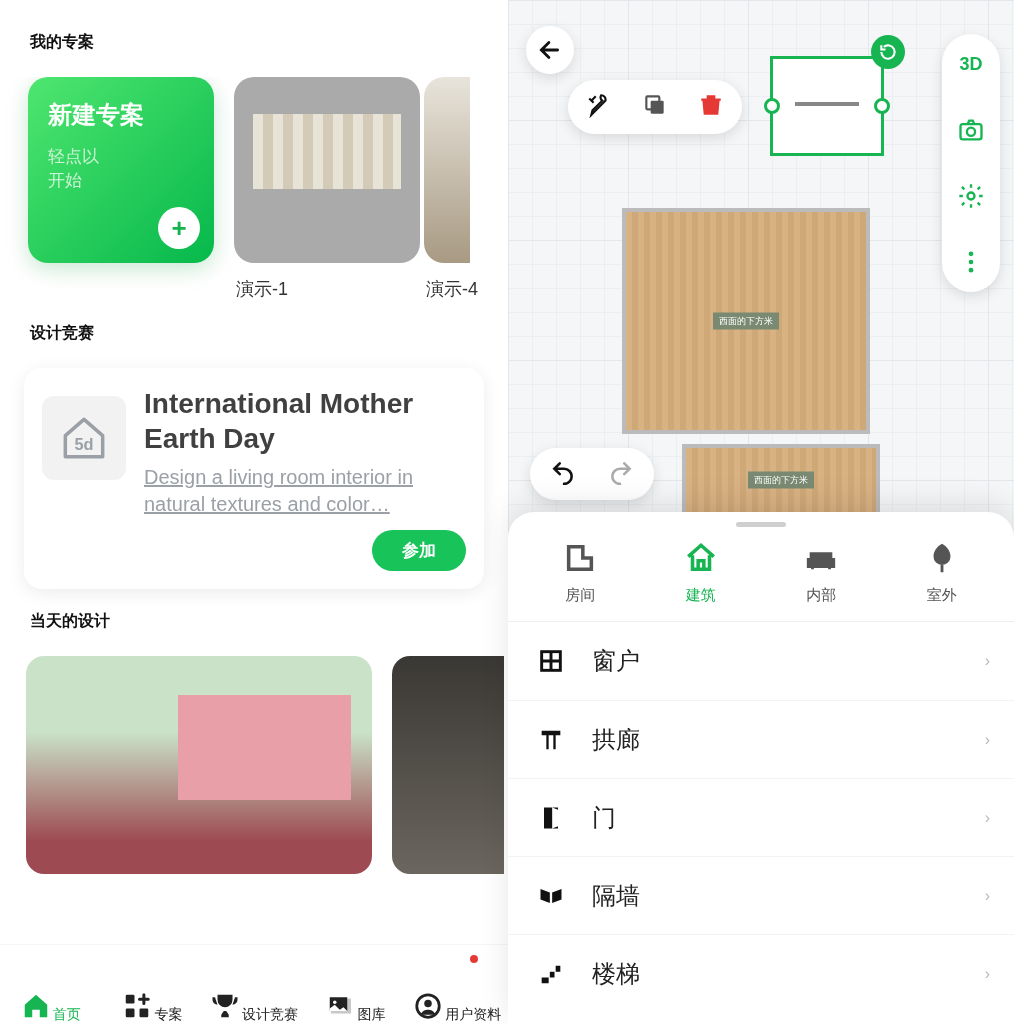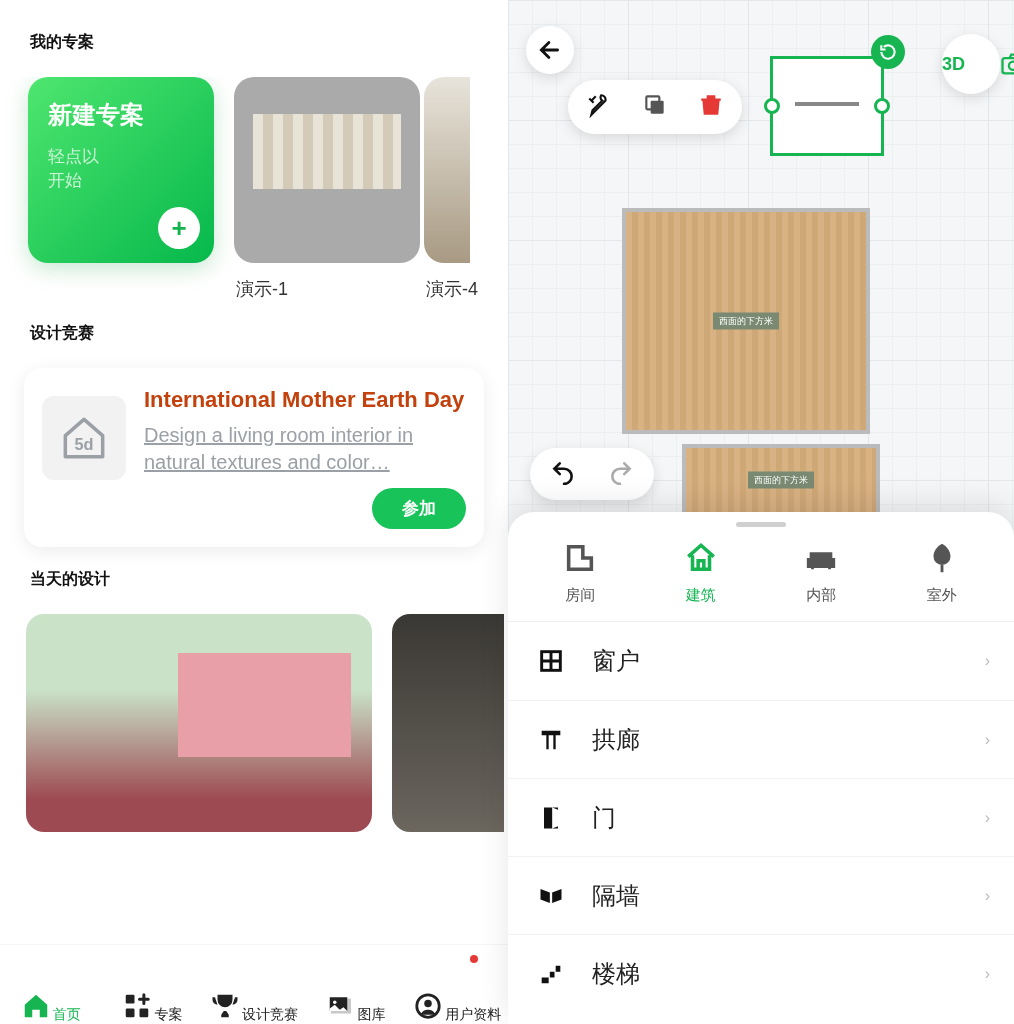--- a/index.html
+++ b/index.html
@@ -26,21 +26,21 @@
 .project-item .pname { font-size: 18px; color: #333; margin-top: 14px; text-align: left; padding-left: 2px; }
 
 
 .demo-thumb-1 { background: linear-gradient(#cfbfa4 35%, #7a5c44 35% 70%, #4a332a 70%); position: relative; }
 .demo-thumb-1::after { content:""; position:absolute; top:20%; left:10%; right:10%; height:40%; background: repeating-linear-gradient(90deg,#e8e3d7 0 10px,#d3cbb8 10px 20px); }
 
 .contest-card { margin: 0 24px; background: #fff; border-radius: 18px; box-shadow: 0 4px 18px rgba(0,0,0,.08); display: flex; padding: 18px; gap: 18px; align-items: flex-start; }
 .contest-card .cicon { width: 84px; height: 84px; border-radius: 12px; background: #f2f2f2; display:flex; align-items:center; justify-content:center; margin-top:10px; }
 .contest-card .cicon svg { width: 56px; height: 56px; }
 .contest-card .cbody { flex: 1; }
-.contest-card .ctitle { font-size: 22px; font-weight: 700; color: #c2410c; line-height: 1.25; }
+.contest-card .ctitle { font-size: 28px; font-weight: 700; color: #404040; line-height: 1.25; }
 .contest-card .cdesc { font-size: 20px; color: #9aa0a6; margin-top: 8px; line-height: 1.35; text-decoration: underline; }
 .contest-card .cjoin { float: right; margin-top: 12px; background: #18c35a; color:#fff; border:none; border-radius: 999px; padding: 9px 30px; font-size: 17px; font-weight: 600; }
 
 .daily-row { display:flex; gap:20px; padding: 0 0 0 26px; }
 .daily-card { width: 346px; height: 218px; border-radius: 18px; background:#d7bfc0; overflow:hidden; flex-shrink:0; }
 .daily-card.cut { width: 112px; border-radius: 18px 0 0 18px; }
 .bedroom-fake { background: linear-gradient(#c9e2c8 35%, #9d4a52 85%); position:relative; }
 .bedroom-fake::after { content:""; position:absolute; left:44%; top:18%; width:50%; height:48%; background:#e99fa8; }
 .kitchen-fake { background: linear-gradient(#3a3834, #6b665e); }
 
@@ -62,21 +62,21 @@
     linear-gradient(90deg, #eceff1 1px, transparent 1px);
   background-size: 120px 120px,120px 120px,24px 24px,24px 24px;
 }
 .pill-btn { background:#fff; border-radius:999px; box-shadow:0 4px 14px rgba(0,0,0,.12); display:flex; align-items:center; justify-content:center; }
 .back-btn { position:absolute; top:26px; left:18px; width:48px; height:48px; }
 .back-btn svg{width:26px;height:26px;}
 
 .selection-toolbar { position:absolute; top:80px; left:60px; height:54px; padding:0 18px; gap:30px; }
 .selection-toolbar svg{width:26px;height:26px;}
 
-.side-tools { position:absolute; top:34px; right:14px; width:58px; border-radius:30px; background:#fff; box-shadow:0 4px 14px rgba(0,0,0,.12); display:flex; flex-direction:row; align-items:center; padding:14px 0; gap:34px; }
+.side-tools { position:absolute; top:34px; right:14px; width:58px; border-radius:30px; background:#fff; box-shadow:0 4px 14px rgba(0,0,0,.12); display:flex; flex-direction:column; align-items:center; padding:14px 0; gap:34px; }
 .side-tools .st { color:#16b552; font-weight:700; font-size:18px; width:32px; height:32px; display:flex; align-items:center; justify-content:center;}
 .side-tools svg{width:28px;height:28px;}
 
 .undo-redo { position:absolute; top:448px; left:22px; height:52px; padding:0 20px; gap:32px; }
 .undo-redo svg{width:26px;height:26px;}
 
 
 .selected-window { position:absolute; top:56px; left:262px; width:114px; height:100px; border:3px solid #16b552; background:#fff; }
 .selected-window::before{content:"";position:absolute;left:20%;right:20%;top:46%;height:4px;background:#888;}
 .sel-handle{position:absolute;width:16px;height:16px;border:3px solid #16b552;border-radius:50%;background:#fff;}

